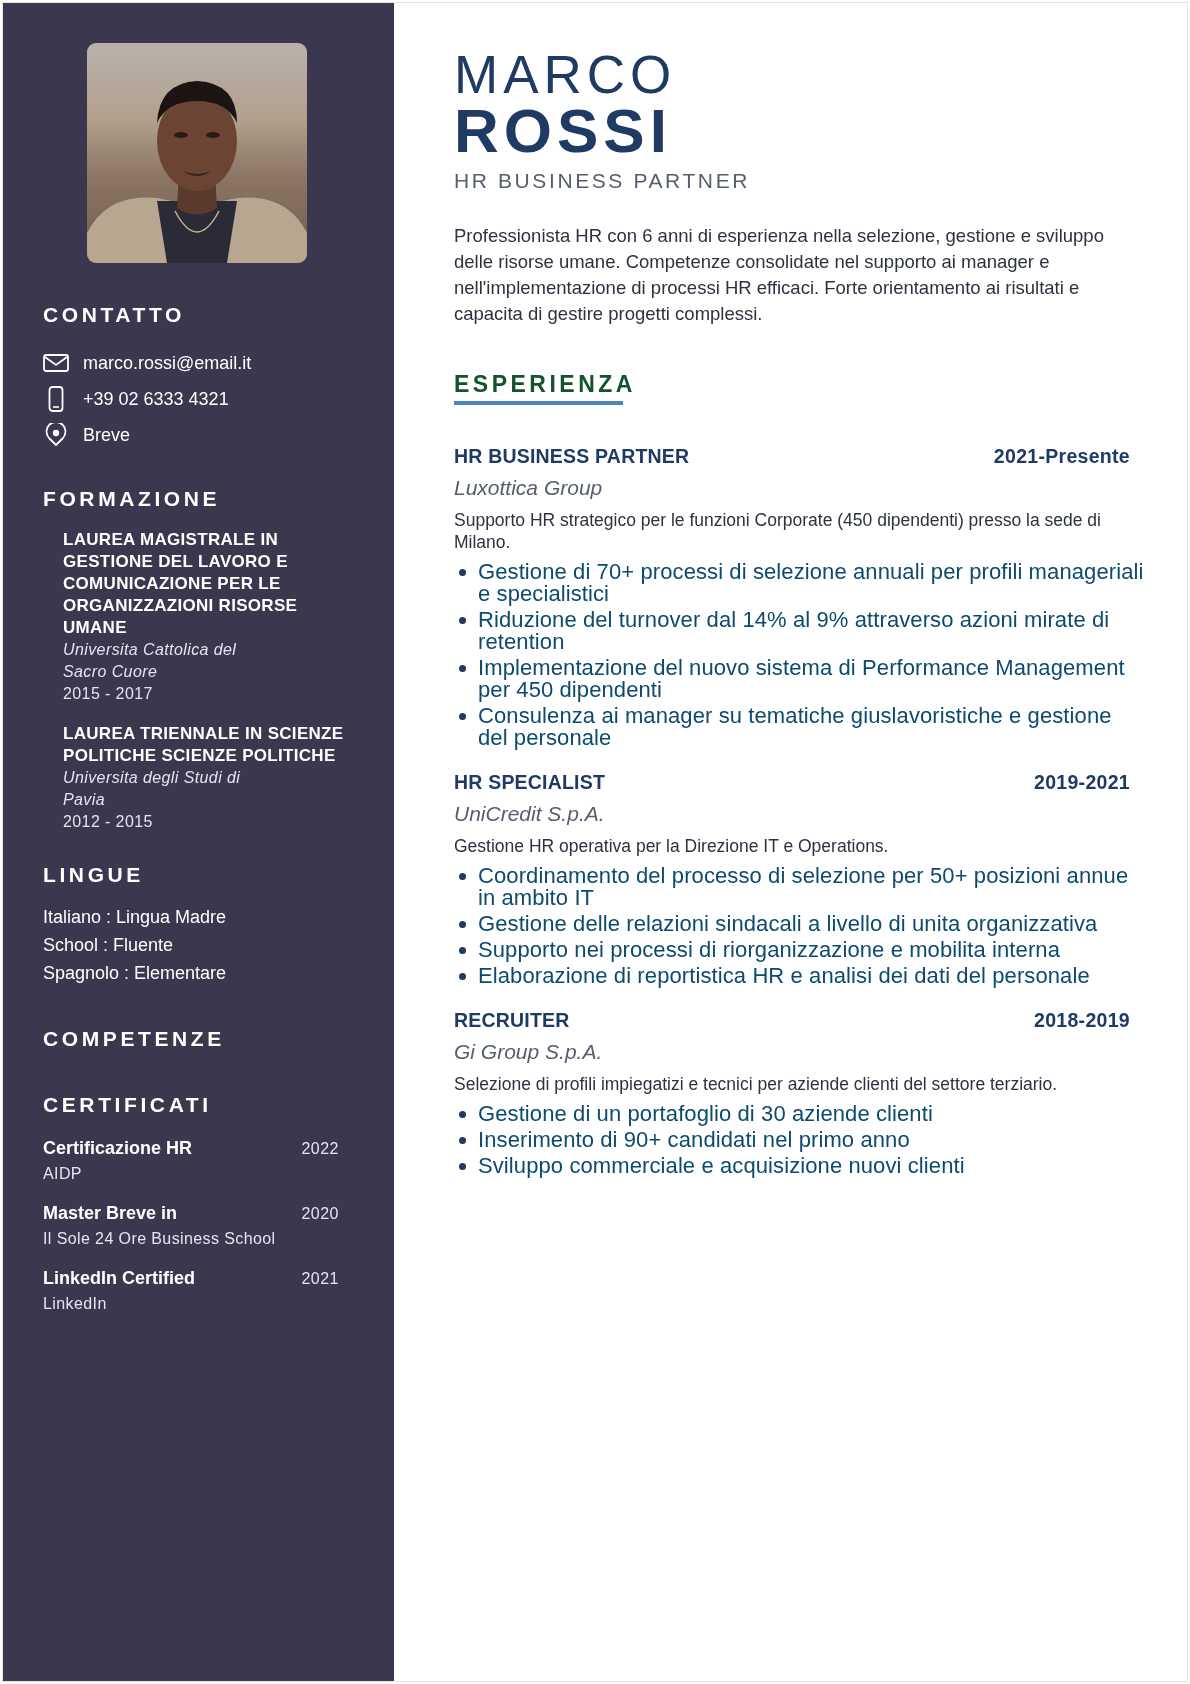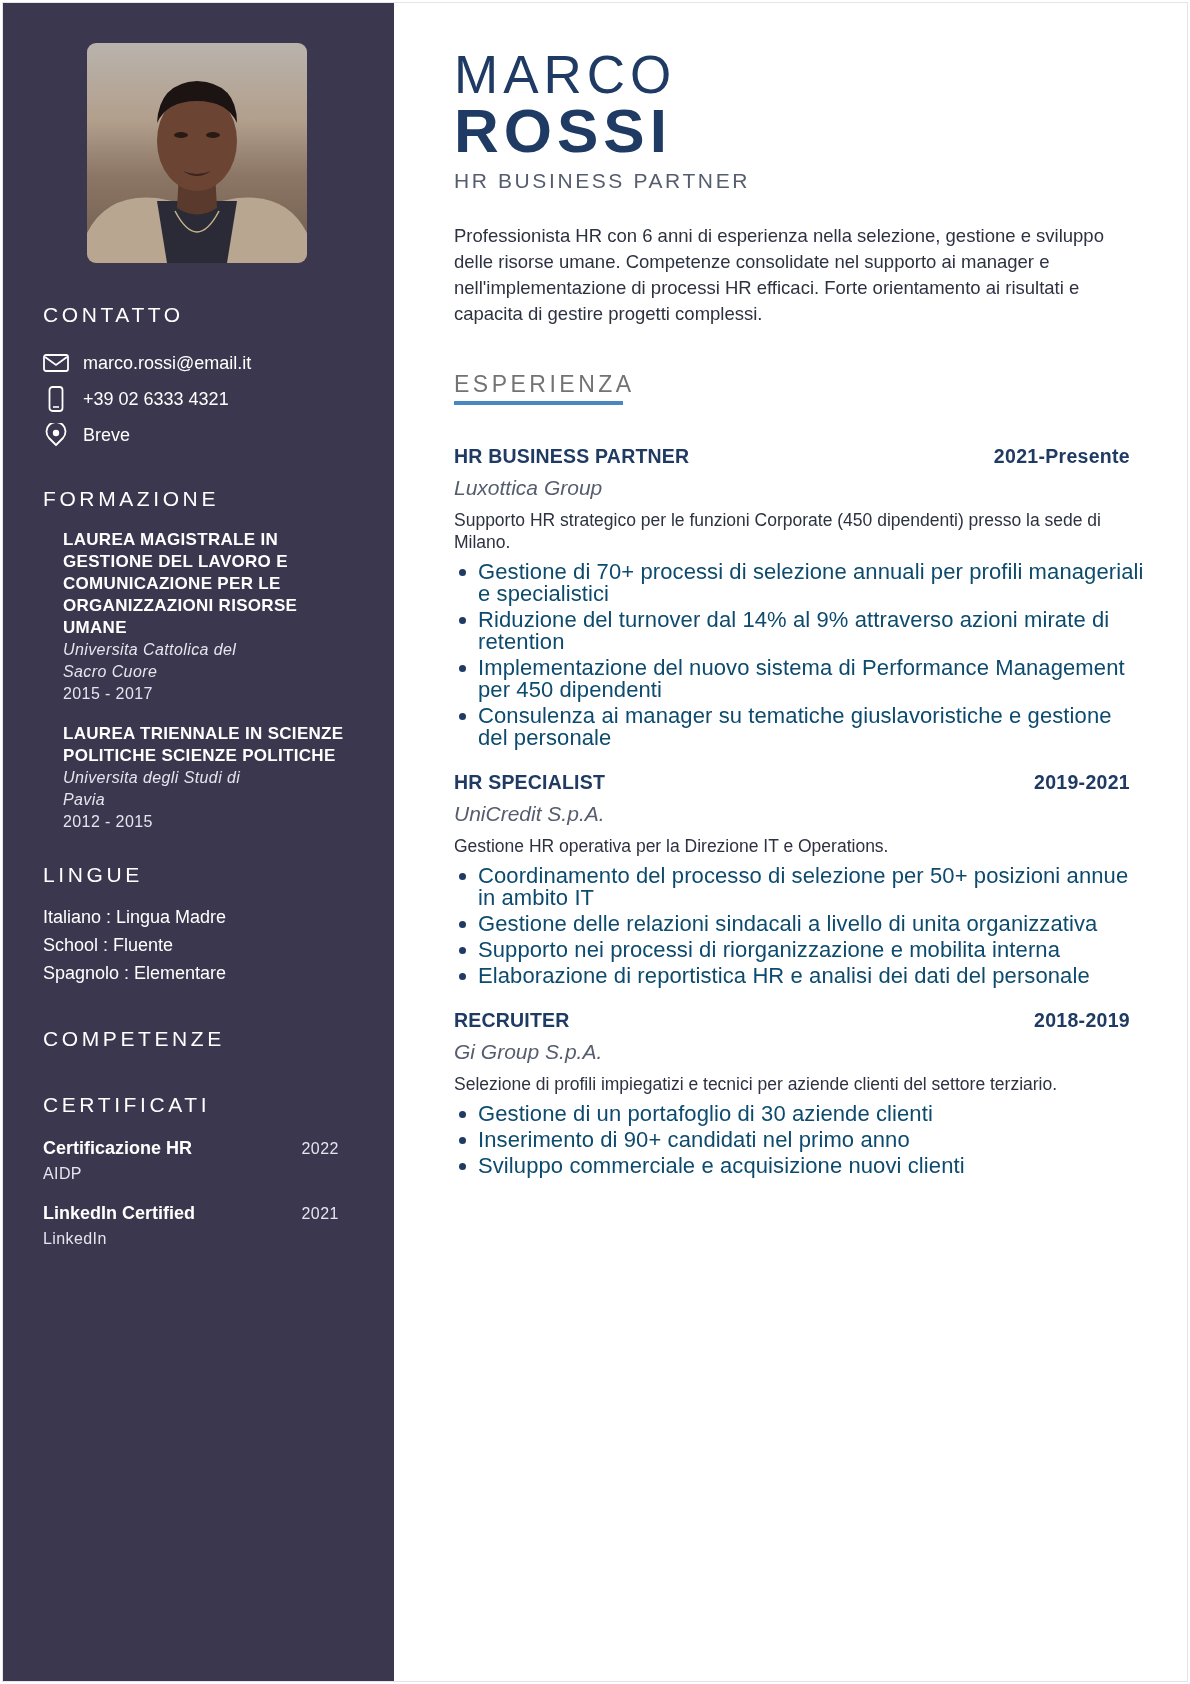--- a/index.html
+++ b/index.html
@@ -13,21 +13,21 @@
     width: 391px; height: 100%; background: #3b374e; color: #ffffff;
     padding: 40px 0 0 40px; position: relative;
   }
   .photo {
     width: 220px; height: 220px; margin-left: 44px; border-radius: 9px; overflow: hidden;
     background: linear-gradient(180deg, #b9b3ad 0%, #b29f8c 35%, #8c7766 60%, #6e5a4c 100%);
     position: relative;
   }
   .photo svg { position: absolute; left: 0; top: 0; }
   .side-h {
-    font-size: 21px; font-weight: 400; letter-spacing: 3.6px; color: #ffffff;
+    font-size: 21px; font-weight: 700; letter-spacing: 3.6px; color: #ffffff;
   }
   .contact-list { margin-top: 18px; }
   .contact-row { display: flex; align-items: center; height: 36px; font-size: 18px; color: #ffffff; }
   .contact-row .ic { width: 26px; height: 26px; margin-right: 14px; display:flex; align-items:center; justify-content:center; }
   .edu { margin-top: 18px; }
   .edu-item { margin-bottom: 18px; margin-left: 20px; }
   .edu-deg { font-size: 17px; font-weight: 700; line-height: 22px; text-transform: uppercase; letter-spacing: 0.3px; width: 300px; }
   .edu-school { font-size: 16px; font-style: italic; line-height: 22px; color: #e6e4ee; width: 200px; letter-spacing: 0.4px;}
   .edu-years { font-size: 16px; line-height: 22px; color: #e6e4ee; letter-spacing: 0.4px;}
   .lang-list { margin-top: 16px; }
@@ -37,21 +37,21 @@
   .cert-top { display: flex; justify-content: space-between; align-items: baseline; }
   .cert-name { font-size: 18px; font-weight: 700; line-height: 26px; }
   .cert-year { font-size: 16px; color: #e6e4ee; letter-spacing: 0.5px; }
   .cert-issuer { font-size: 16px; line-height: 26px; color: #e6e4ee; letter-spacing: 0.4px; }
 
   .main { flex: 1; padding: 0 0 0 60px; color: #2b2f3a; position: relative; }
   .name-first { position: absolute; left: 60px; top: 40px; font-size: 53px; font-weight: 400; color: #1f3a63; letter-spacing: 5px; line-height: 64px; }
   .name-last { position: absolute; left: 60px; top: 96px; font-size: 62px; font-weight: 700; color: #1f3a63; letter-spacing: 5px; line-height: 64px; }
   .job-title { position: absolute; left: 60px; top: 166px; font-size: 21px; color: #555d6e; letter-spacing: 2.6px; }
   .summary { position: absolute; left: 60px; top: 220px; width: 680px; font-size: 18.5px; line-height: 26px; color: #2d3240; }
-  .sec-h { position: absolute; left: 60px; top: 368px; font-size: 23px; font-weight: 400; color: #737373; letter-spacing: 3.5px; }
+  .sec-h { position: absolute; left: 60px; top: 368px; font-size: 23px; font-weight: 700; color: #14532d; letter-spacing: 3.5px; }
   .sec-underline { position: absolute; left: 60px; top: 398px; width: 169px; height: 4px; background: #4a87c0; }
   .jobs { position: absolute; left: 60px; top: 438px; width: 690px; }
   .job { margin-bottom: 18px; }
   .job-head { display: flex; justify-content: space-between; width: 676px; align-items: baseline; }
   .job-role { font-size: 19.5px; font-weight: 700; color: #1f3a63; letter-spacing: 0.2px; line-height: 30px; }
   .job-dates { font-size: 19.5px; font-weight: 700; color: #1f3a63; letter-spacing: 0.3px; }
   .job-company { font-size: 21px; font-style: italic; color: #555d6e; line-height: 30px; margin-top: 2px; }
   .job-desc { font-size: 17.5px; color: #2d3240; line-height: 22px; margin-top: 6px; width: 680px; }
   .job-bullets { list-style: none; margin-top: 8px; }
   .job-bullets li { position: relative; padding-left: 24px; font-size: 22px; line-height: 22px; color: #0c4a6e; margin-bottom: 4px; width: 690px; letter-spacing: 0.1px; }
@@ -151,20 +151,27 @@
       <div class="cert-list">
         <div class="cert">
           <div class="cert-top">
             <span class="cert-name">Certificazione HR</span>
             <span class="cert-year">2022</span>
           </div>
           <div class="cert-issuer">AIDP</div>
         </div>
         <div class="cert">
           <div class="cert-top">
+            <span class="cert-name">Master Breve in</span>
+            <span class="cert-year">2020</span>
+          </div>
+          <div class="cert-issuer">Il Sole 24 Ore Business School</div>
+        </div>
+        <div class="cert">
+          <div class="cert-top">
             <span class="cert-name">LinkedIn Certified</span>
             <span class="cert-year">2021</span>
           </div>
           <div class="cert-issuer">LinkedIn</div>
         </div>
       </div>
     </section>
   </aside>
 
   <main class="main">

